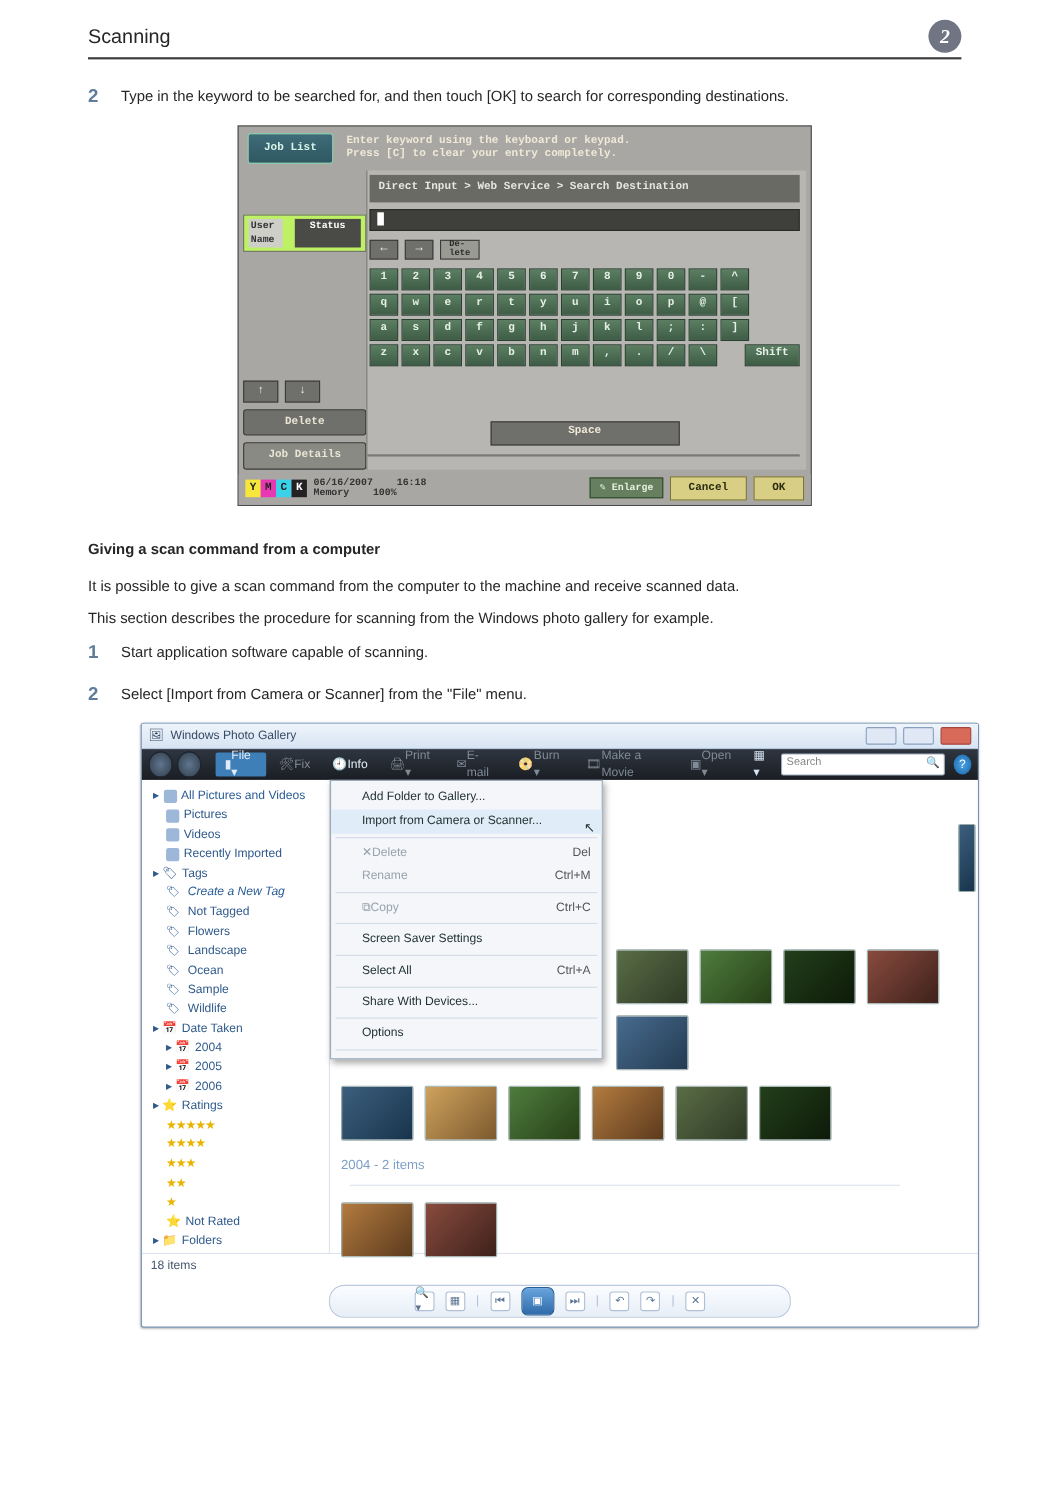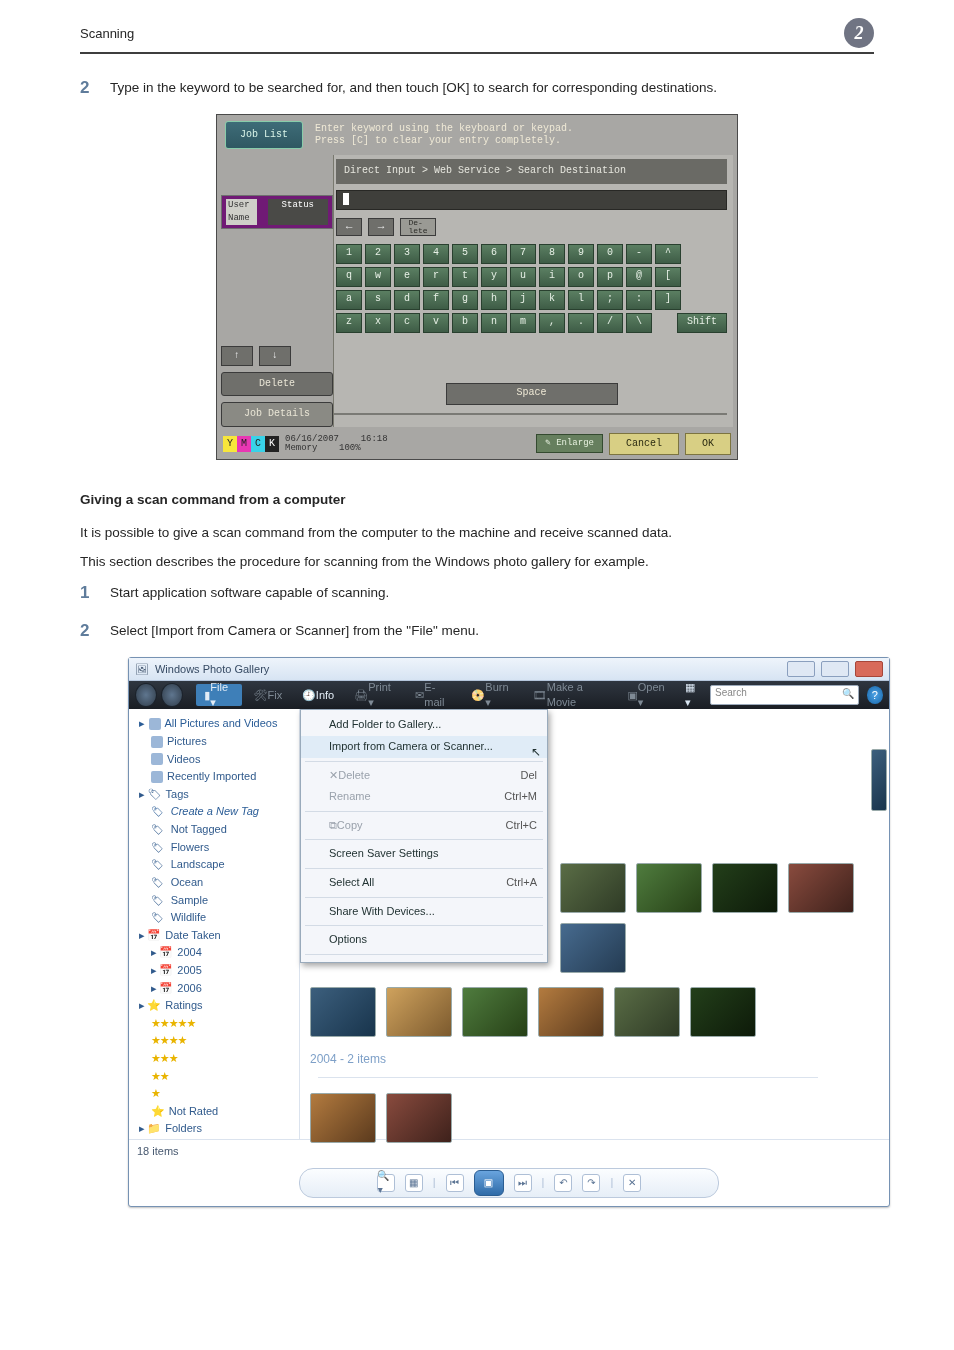--- a/index.html
+++ b/index.html
@@ -14,21 +14,21 @@
     width: 954px;
     box-sizing: border-box;
     padding: 0 0 40px 0;
   }
   .header-row {
     padding: 18px 80px 0 80px;
     display: flex;
     justify-content: space-between;
     align-items: center;
   }
-  .header-title { font-size: 13px; }
+  .header-title { font-size: 18px; }
   .header-badge {
     width: 30px; height: 30px;
     border-radius: 50%;
     background: #707483;
     display: flex; align-items: center; justify-content: center;
     color: #fff; font-style: italic; font-weight: bold; font-size: 18px;
     font-family: Georgia, serif;
   }
   .rule {
     margin: 4px 80px 0 80px;
@@ -50,37 +50,38 @@
   .figure-center { display:flex; justify-content:center; margin-bottom:8px; }
 
   
   .mfp {
     width: 520px;
     background: #a8a7a4;
     border: 1px solid #4a4a4a;
     font-family: "Courier New", monospace;
     font-size: 10px;
     color: #fff;
+    font-weight: bold;
   }
   .mfp-top { display:flex; align-items:stretch; }
   .mfp-joblist {
     background: linear-gradient(#3e6c78,#2f5862);
     border:1px solid #8ca; border-radius:3px;
     padding:6px 14px; margin:6px 8px;
     color:#d8f3e8;
     font-size:10px; text-align:center;
   }
   .mfp-hint { flex:1; padding:8px 8px 4px 4px; color:#efe9d6; font-size:10px; line-height:1.2; }
   .mfp-main { display:flex; }
   .mfp-left { width:112px; padding:4px 0 4px 4px; display:flex; flex-direction:column; gap:6px; }
   .mfp-left .tab {
     background:#c9c9c4; color:#333; font-size:9px; border:1px solid #6f6f6f; padding:3px 4px;
     display:flex; gap:4px;
   }
-  .mfp-left .tab.dark { background:#701a75; color:#fff;gap:11px; }
+  .mfp-left .tab.dark { background:#bef264; color:#fff;gap:11px; }
   .arrow-pair { display:flex; gap:6px; margin-top:auto; }
   .arrow-btn {
     width:30px; height:18px; background:#6f6f6b; border:1px solid #3b3b3b;
     display:flex; align-items:center; justify-content:center; color:#eee;
   }
   .mfp-grey-btn {
     background:#6f6f6b; border:1px solid #3b3b3b; border-radius:3px;
     color:#e9e5d5; text-align:center; padding:4px 0; font-size:10px;
   }
   .mfp-right { flex:1; padding:4px 6px 8px 2px; background:#b7b6b2; margin:0 4px 4px 0; border-left:1px solid #79796f;}

